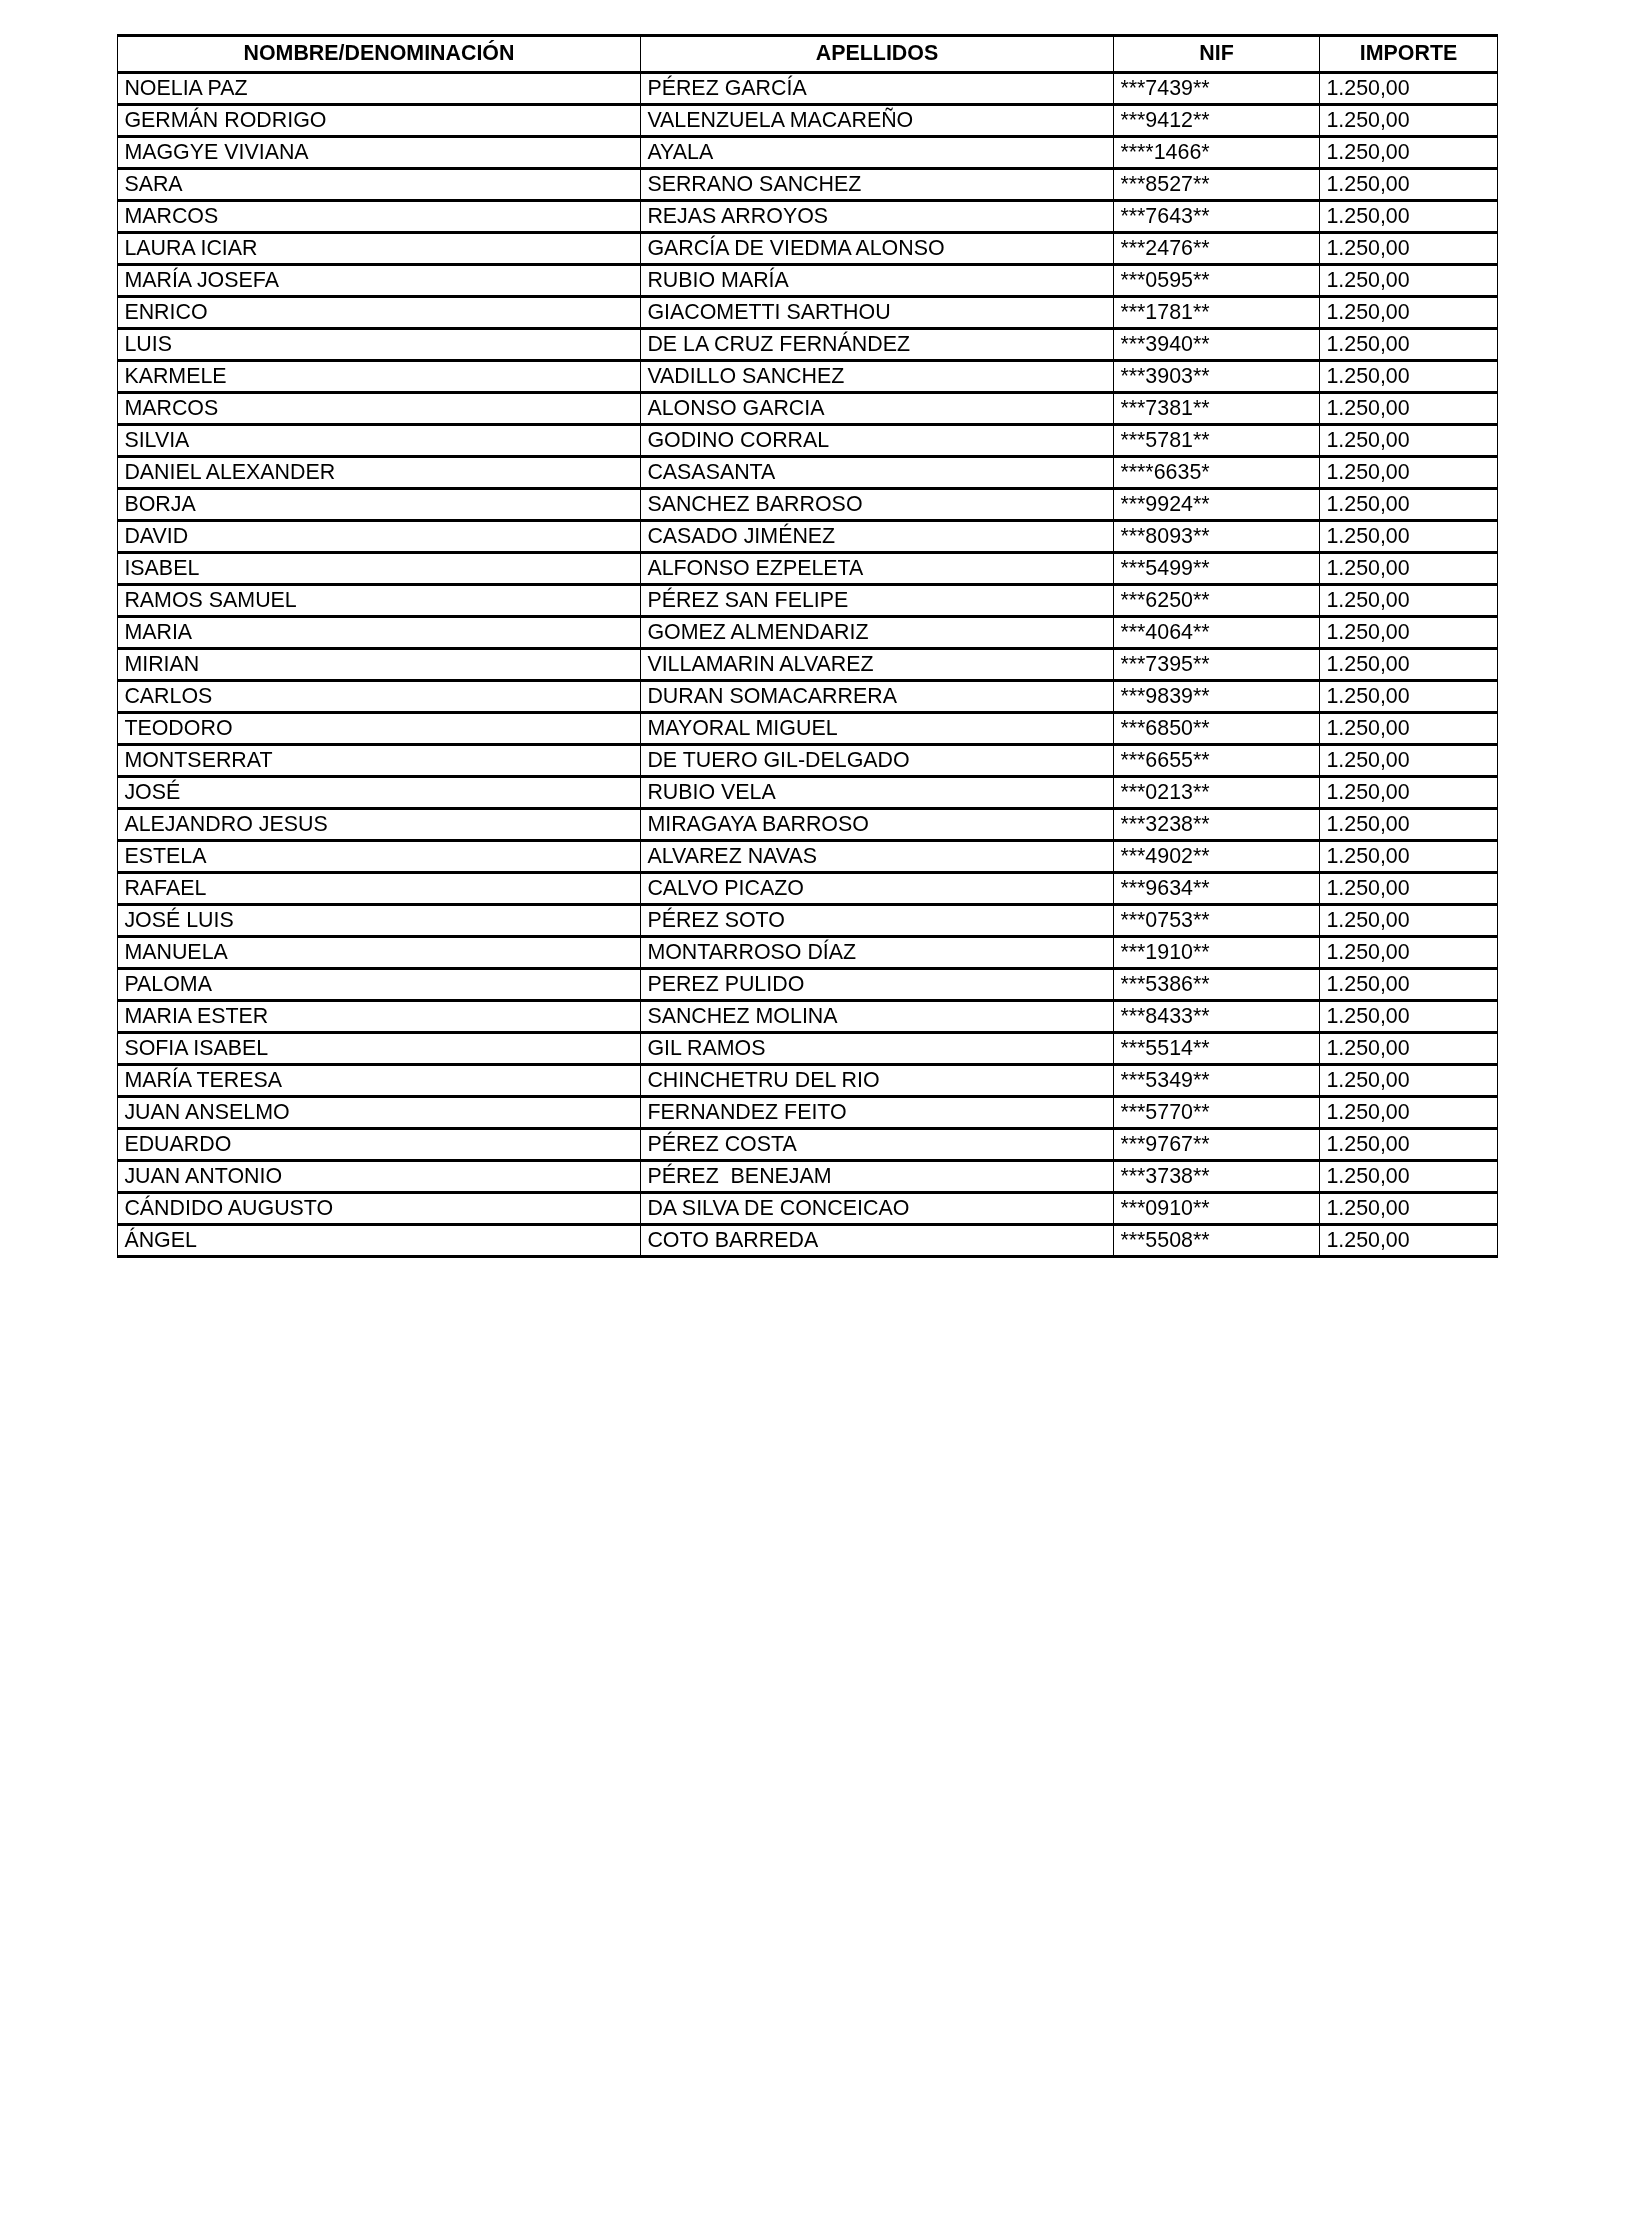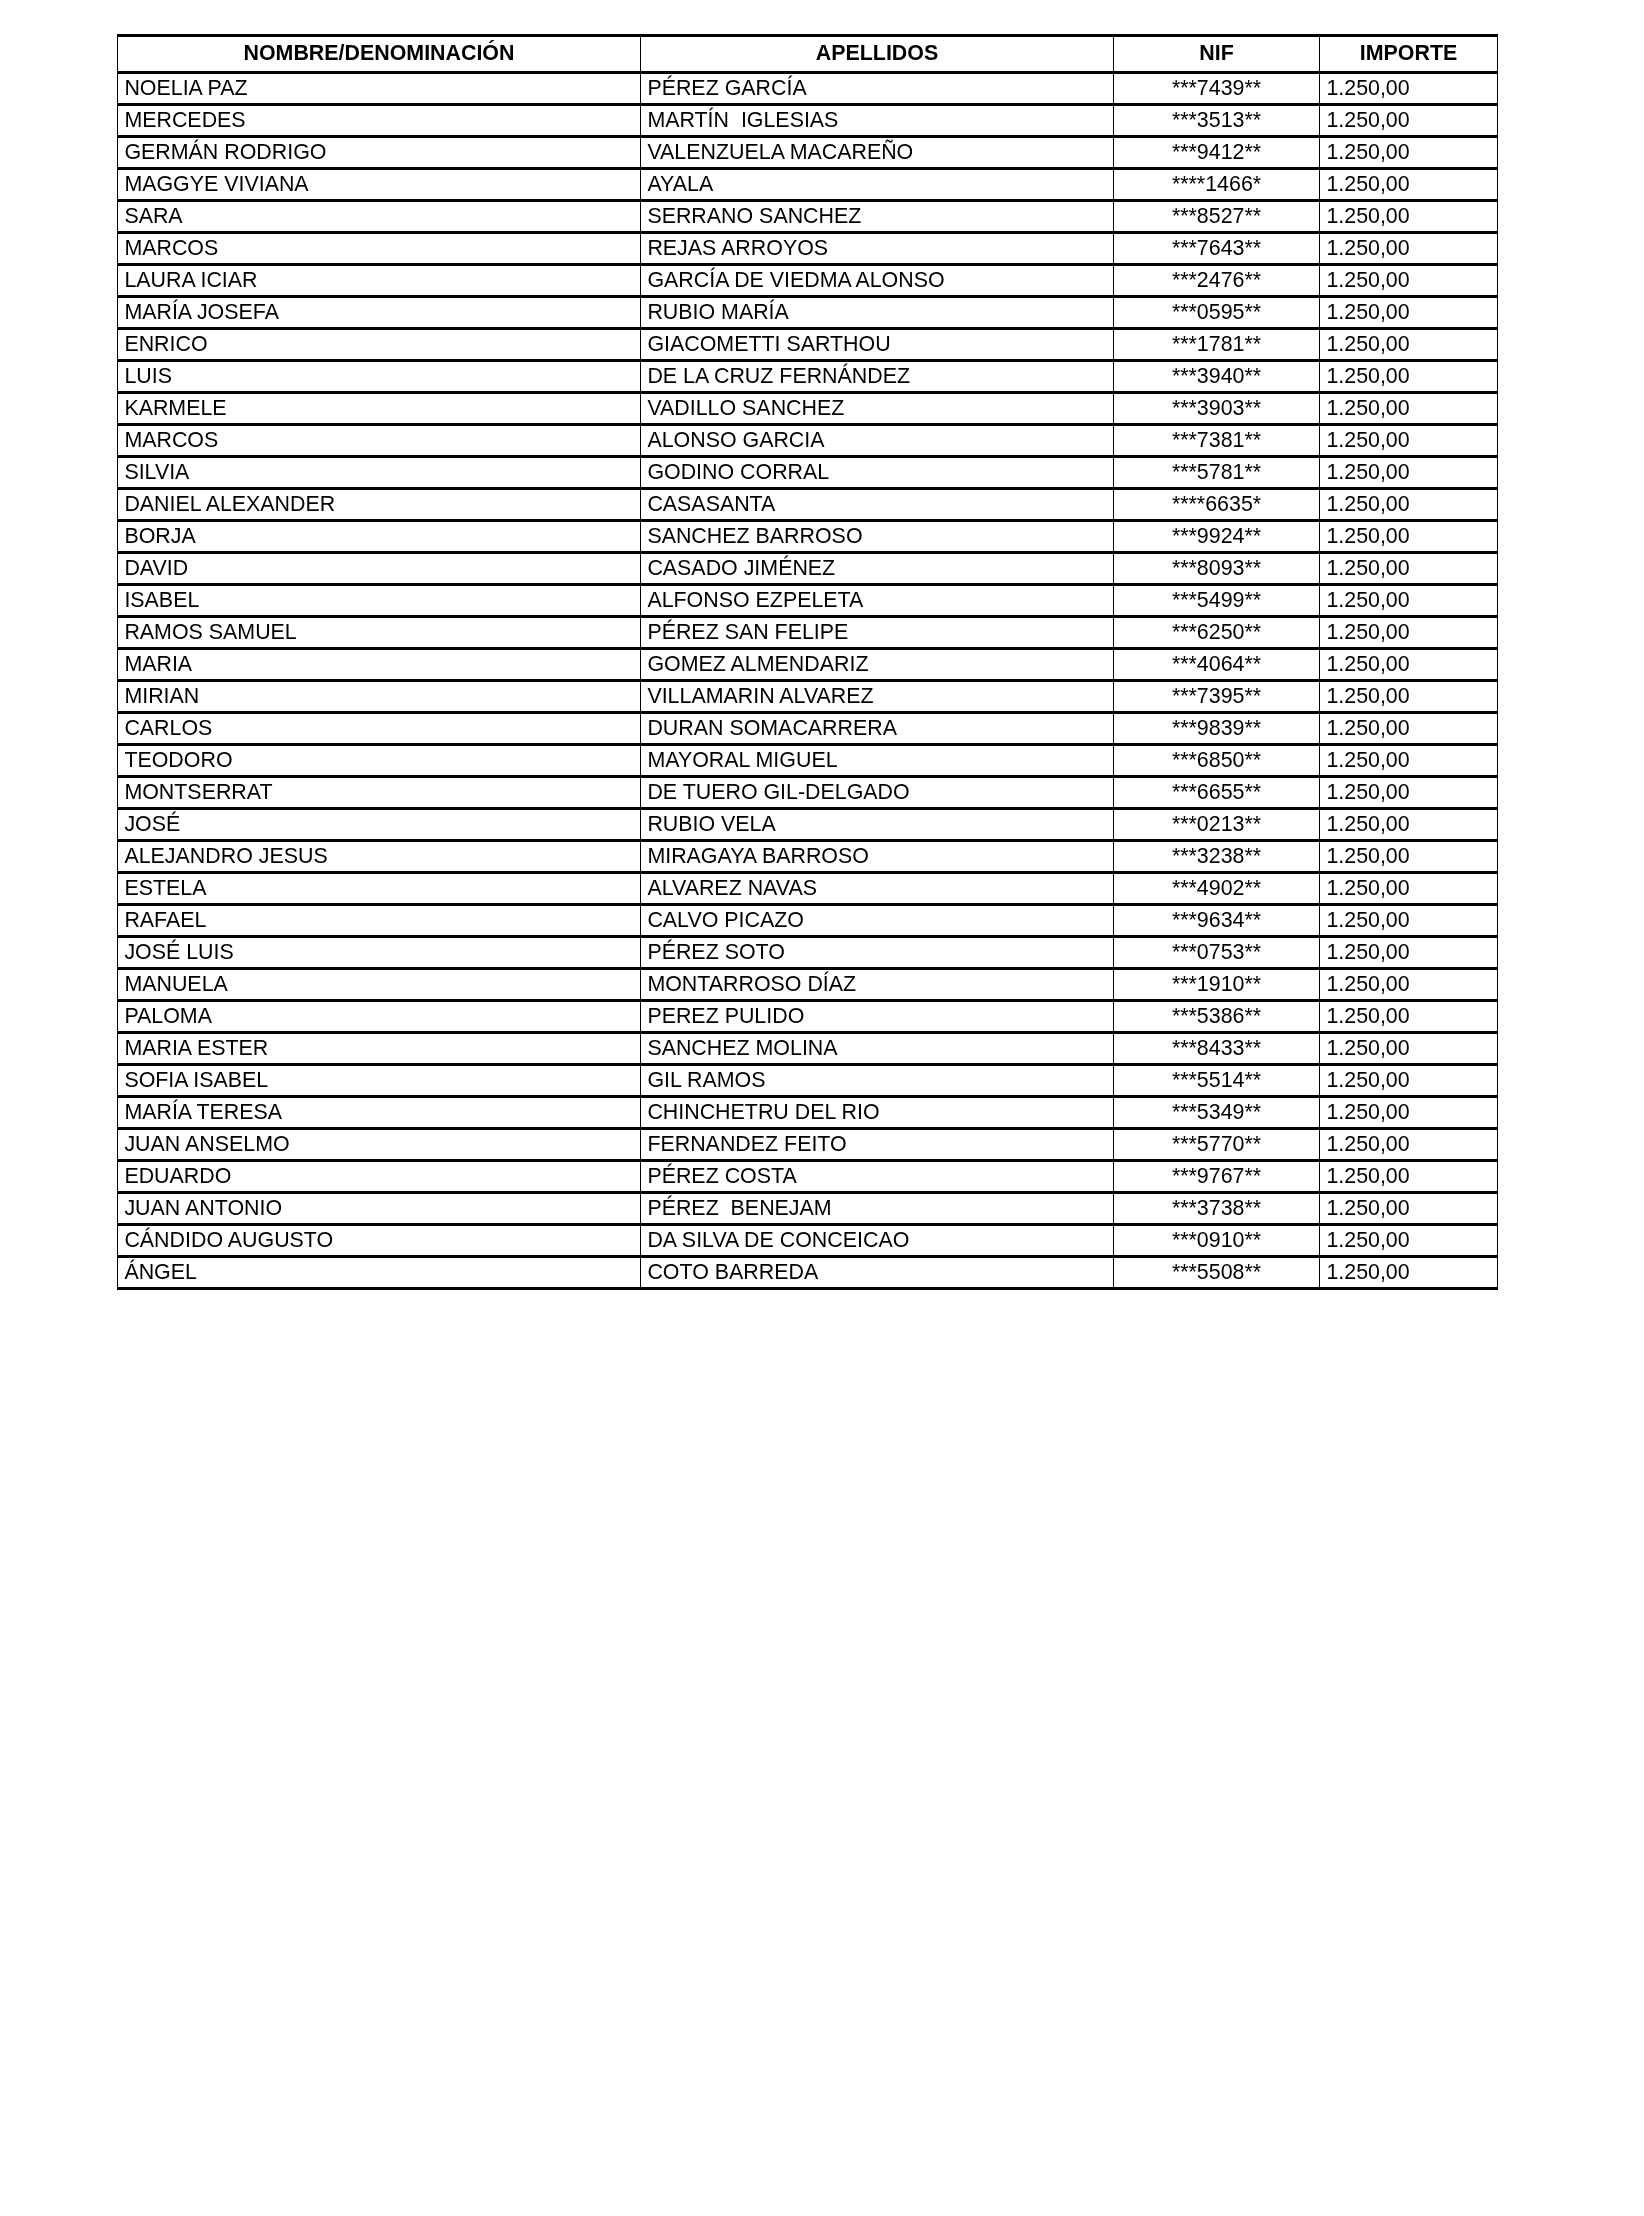--- a/index.html
+++ b/index.html
@@ -47,21 +47,21 @@
     height: 37px;
     font-weight: bold;
     text-align: center;
     border-top-width: 3.2px;
   }
   table.beneficiaries tbody td {
     height: 32px;
     font-weight: normal;
   }
   td.cell-nombre, td.cell-apellidos { text-align: left; padding-left: 8px; }
-  td.cell-nif     { text-align: center; }
+  td.cell-nif     { text-align: left; }
   td.cell-importe { text-align: left; padding-right: 12.7px; }
 </style>
 </head>
 <body>
 
 <div class="page">
   <table class="beneficiaries">
     <colgroup>
       <col class="c-nombre">
       <col class="c-apellidos">
@@ -78,26 +78,20 @@
     </thead>
     <tbody id="table-body">
 
     <tr>
           <td class="cell-nombre">NOELIA PAZ</td>
           <td class="cell-apellidos">PÉREZ GARCÍA</td>
           <td class="cell-nif">***7439**</td>
           <td class="cell-importe">1.250,00</td>
         </tr>
         <tr>
-          <td class="cell-nombre">MERCEDES</td>
-          <td class="cell-apellidos">MARTÍN  IGLESIAS</td>
-          <td class="cell-nif">***3513**</td>
-          <td class="cell-importe">1.250,00</td>
-        </tr>
-        <tr>
           <td class="cell-nombre">GERMÁN RODRIGO</td>
           <td class="cell-apellidos">VALENZUELA MACAREÑO</td>
           <td class="cell-nif">***9412**</td>
           <td class="cell-importe">1.250,00</td>
         </tr>
         <tr>
           <td class="cell-nombre">MAGGYE VIVIANA</td>
           <td class="cell-apellidos">AYALA</td>
           <td class="cell-nif">****1466*</td>
           <td class="cell-importe">1.250,00</td>

